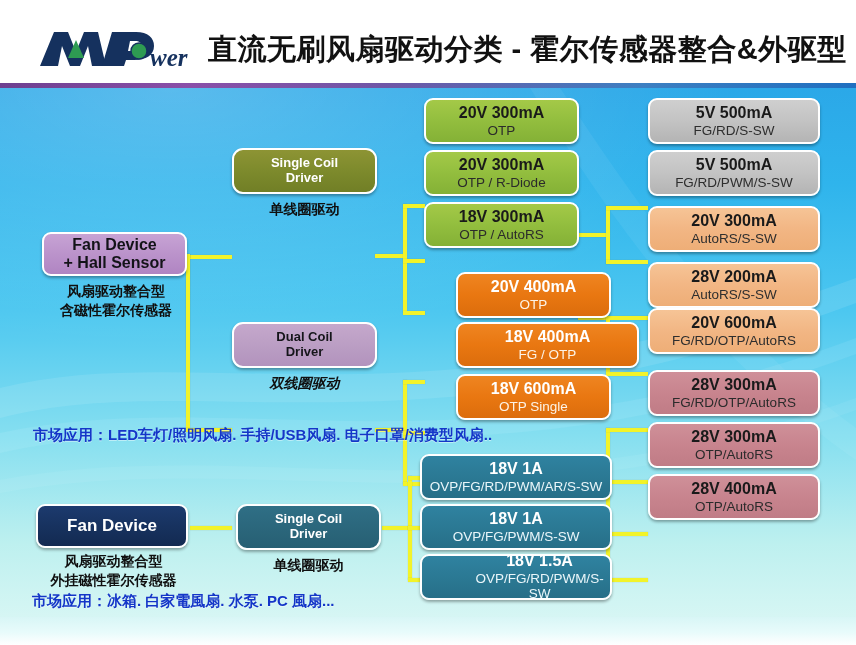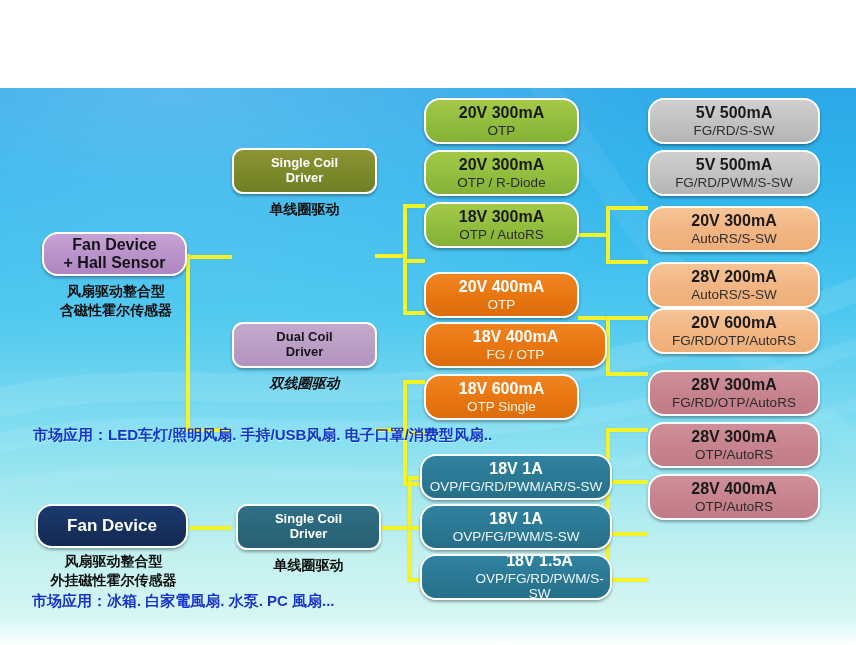--- a/index.html
+++ b/index.html
@@ -37,38 +37,38 @@
   .botline{position:absolute;left:0;top:617px;width:856px;height:2px;background:#b9e6e9;}
 
   
   .wire{position:absolute;background:#f2f32a;box-shadow:0 0 1px rgba(120,120,0,.5);}
   .wire.h{height:4px;}
   .wire.v{width:4px;}
 
   
   .node{
     position:absolute;box-sizing:border-box;
-    border:2px solid #ffffff;border-radius:16px;
+    border:2px solid #ffffff;border-radius:9px;
     display:flex;flex-direction:column;align-items:center;justify-content:center;
     text-align:center;line-height:1.12;
     box-shadow:0 2px 3px rgba(0,0,0,.33);
     overflow:hidden;
   }
   .node .t1{font-weight:bold;}
   .node .t2{font-weight:normal;}
 
   
   .leaf{height:46px;}
   .leaf .t1{font-size:16px;}
   .leaf .t2{font-size:13.5px;margin-top:1px;}
 
   .c-green{background:linear-gradient(180deg,#a4c948 0%,#94bf3f 45%,#84b136 100%);}
   .c-green .t1{color:#1a1a1a;} .c-green .t2{color:#2b2b2b;}
 
-  .c-orange{background:linear-gradient(180deg,#ef8521 0%,#e97711 50%,#dc6d0c 100%);}
+  .c-orange{background:linear-gradient(180deg,#ef8521 0%,#e97711 50%,#dc6d0c 100%);margin-left:32px;}
   .c-orange .t1{color:#ffffff;} .c-orange .t2{color:#fdf3e6;}
 
   .c-teal{background:linear-gradient(180deg,#2f82a0 0%,#2b7994 50%,#276f88 100%);}
   .c-teal .t1{color:#ffffff;} .c-teal .t2{color:#eaf6fa;}
 
   .c-gray{background:linear-gradient(180deg,#cfcfcf 0%,#c3c3c3 50%,#b4b4b4 100%);}
   .c-gray .t1{color:#1a1a1a;} .c-gray .t2{color:#2e2e2e;}
 
   .c-peach{background:linear-gradient(180deg,#f6c496 0%,#f2b684 50%,#eeae77 100%);}
   .c-peach .t1{color:#1a1a1a;} .c-peach .t2{color:#2e2e2e;}
@@ -97,20 +97,38 @@
        text-align:center;line-height:1.35;white-space:nowrap;}
 
   .market{position:absolute;color:#1436c8;font-size:15px;font-weight:bold;
           white-space:nowrap;text-shadow:0 1px 0 rgba(255,255,255,.45);}
 </style>
 </head>
 <body>
 
 <div id="root">
 
+  <div class="header">
+    <div class="logo">
+      <svg width="165" height="50" viewBox="0 0 165 50">
+        <g fill="#15315e">
+          <path d="M2 42 L16 8 L30 8 L38 28 L46 8 L60 8 L68 42 L54 42 L50 22 L42 42 L32 42 L24 22 L20 42 Z"></path>
+          <path d="M64 42 L74 8 L98 8 C110 8 116 14 116 22 C116 31 108 36 96 36 L88 36 L86 42 Z M92 17 L90 27 L96 27 C101 27 104 25 104 22 C104 19 101 17 97 17 Z"></path>
+        </g>
+        <path d="M30 34 L38 16 L46 34 Z" fill="#2e9b52"></path>
+        <circle cx="101" cy="27" r="8" fill="#2e9b52"></circle>
+        <circle cx="101" cy="27" r="8" fill="none" stroke="#15315e" stroke-width="1.4"></circle>
+        <g fill="#15315e" font-family="'Liberation Serif',serif" font-style="italic" font-weight="bold" font-size="25">
+          <text x="112" y="42">wer</text>
+        </g>
+      </svg>
+    </div>
+    <div class="header-title">直流无刷风扇驱动分类 - 霍尔传感器整合&amp;外驱型</div>
+    <div class="header-rule"></div>
+  </div>
 
   <div class="canvas">
 
     <svg class="swoosh" viewBox="0 0 856 529" preserveAspectRatio="none">
       <path d="M0,300 C200,250 420,350 856,190 L856,215 C420,378 200,278 0,330 Z" fill="rgba(255,255,255,0.18)"></path>
       <path d="M0,345 C230,295 470,395 856,250 L856,266 C470,412 230,312 0,365 Z" fill="rgba(255,255,255,0.14)"></path>
       <path d="M0,392 C250,345 500,440 856,310 L856,322 C500,452 250,358 0,405 Z" fill="rgba(255,255,255,0.11)"></path>
       <path d="M560,0 C640,120 720,240 856,340 L856,372 C700,262 610,130 530,0 Z" fill="rgba(255,255,255,0.10)"></path>
     </svg>
 

